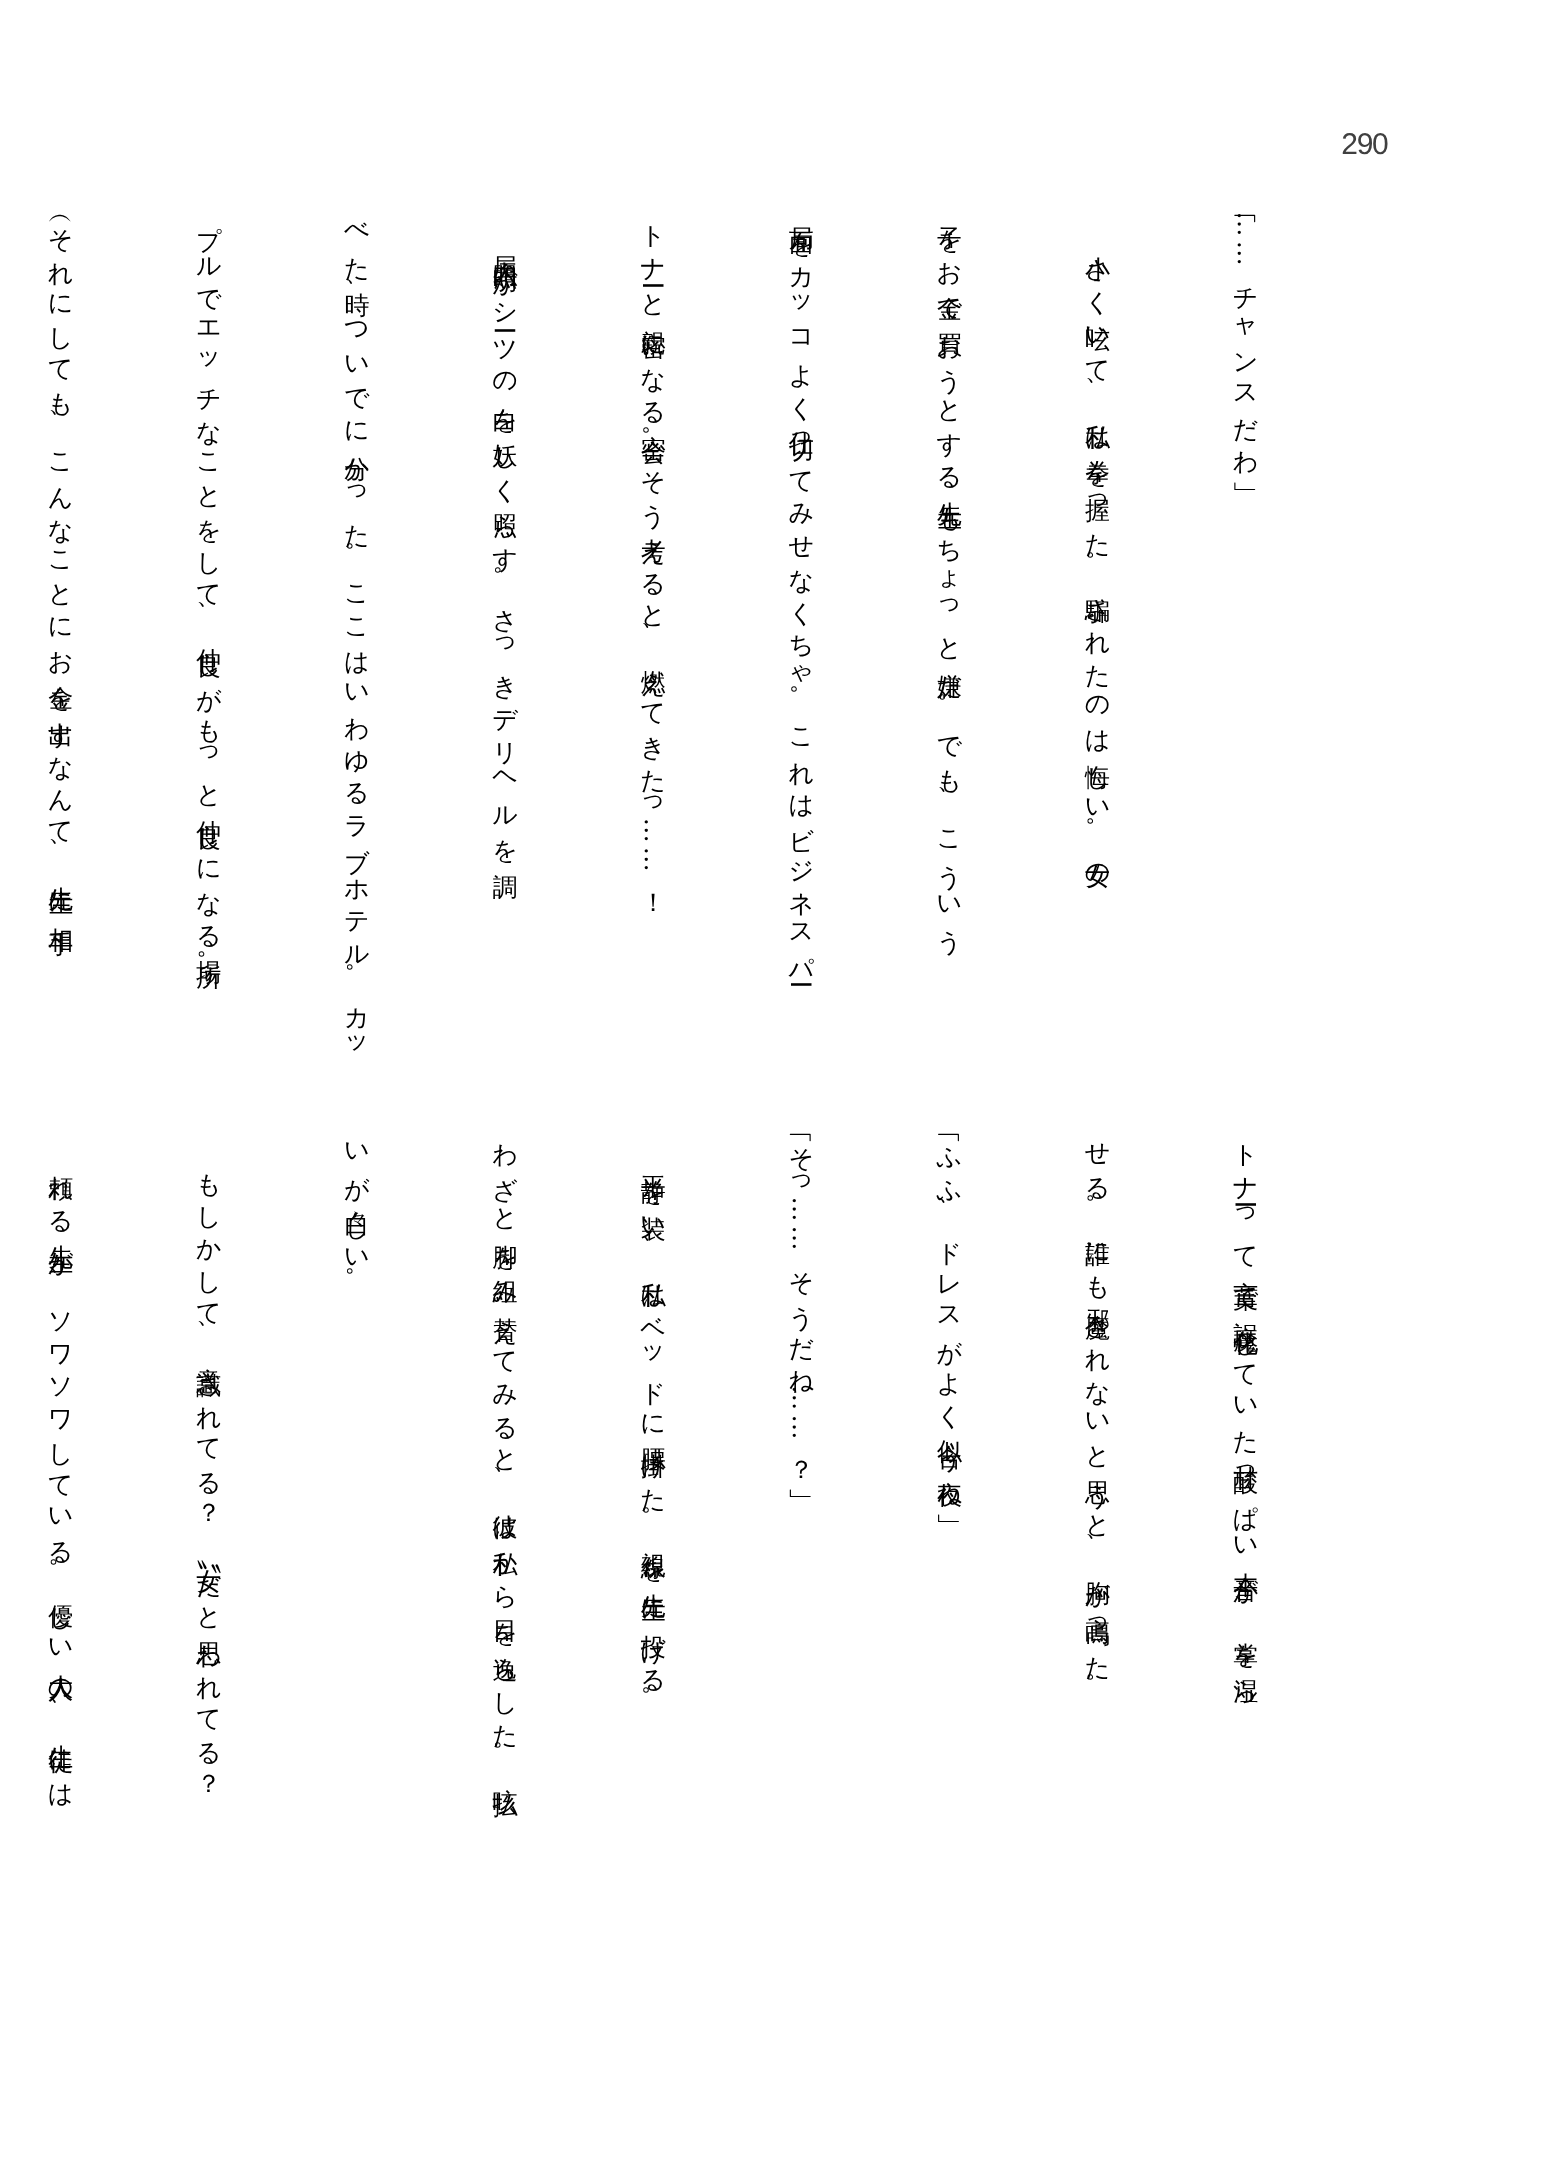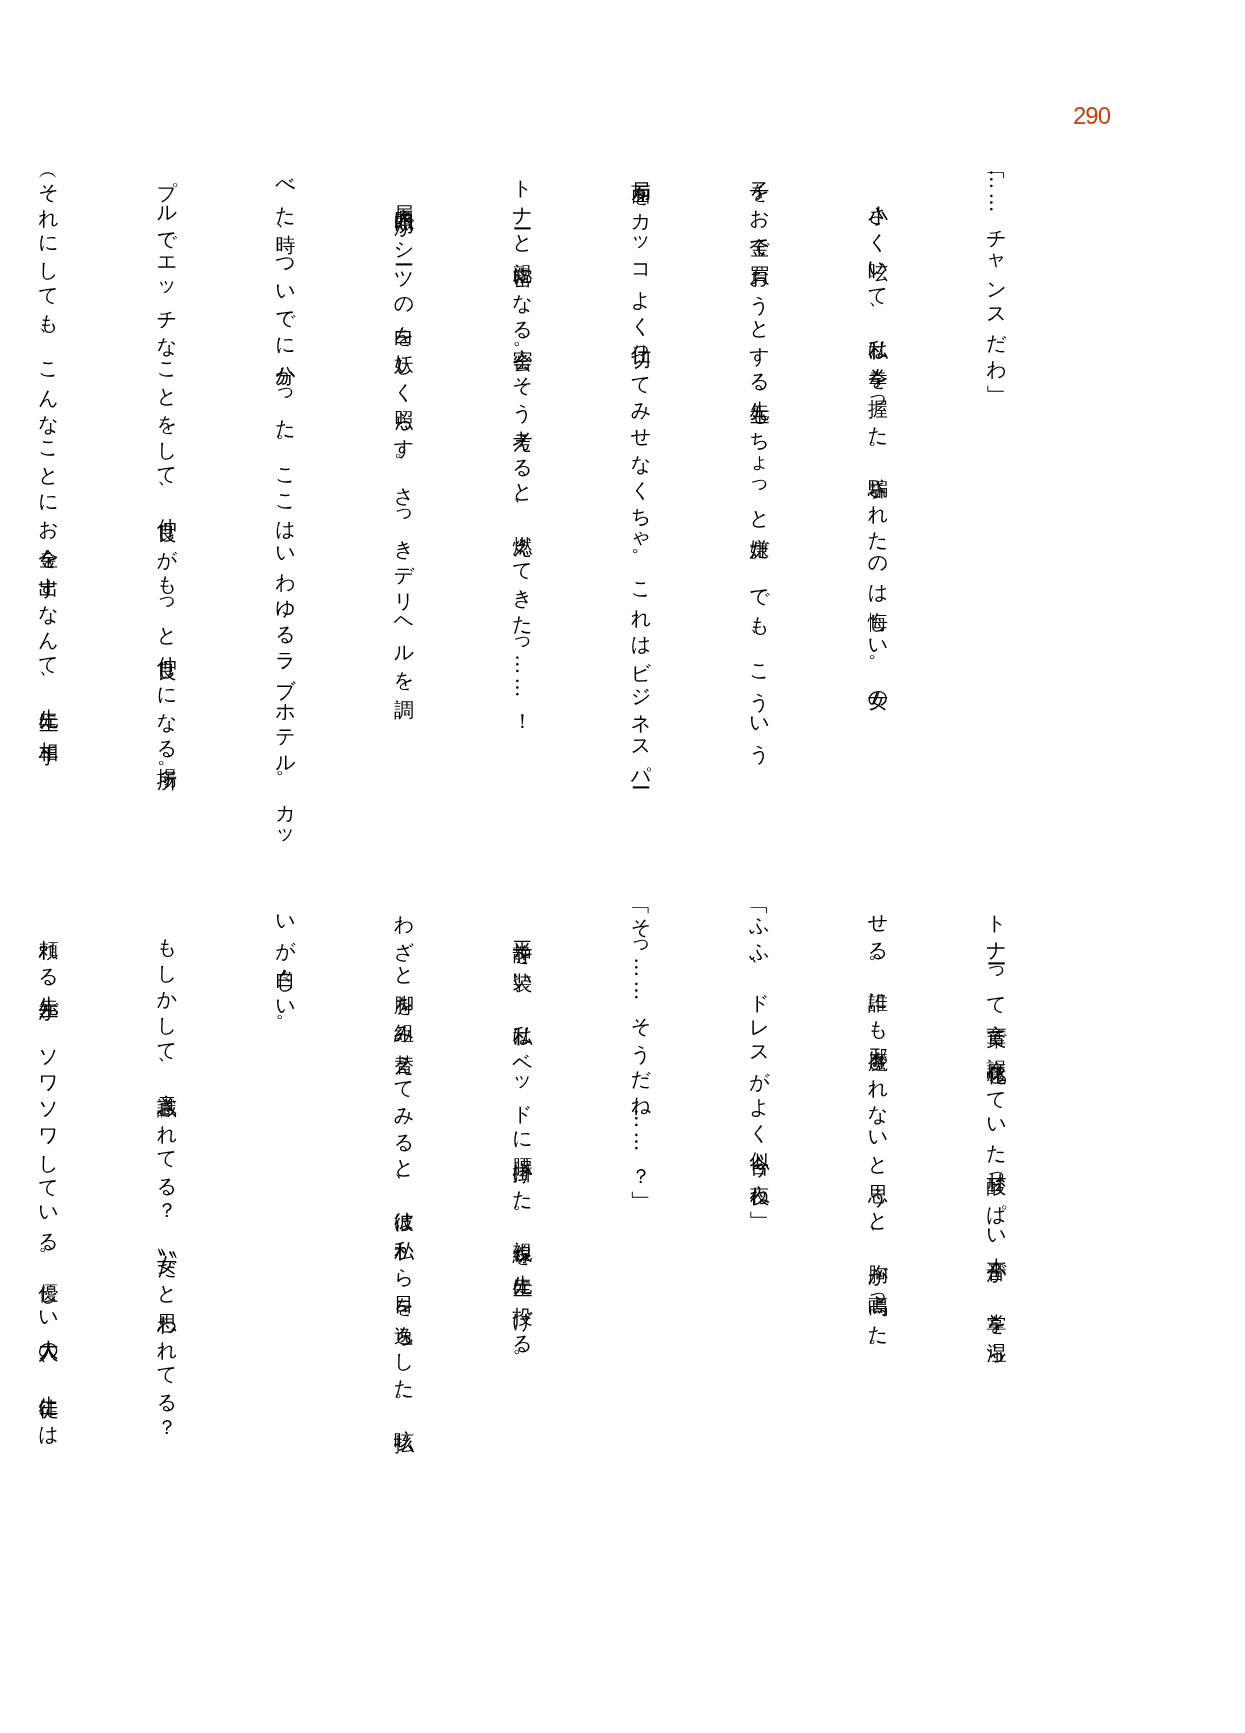--- a/index.html
+++ b/index.html
@@ -18,21 +18,21 @@
       position: absolute;
       top: 104px;
       left: 1050px;
       width: 60px;
       text-align: right;
       font-family: "Liberation Sans", sans-serif;
       font-size: 24px;
       line-height: 24px;
       letter-spacing: -1px;
       font-weight: normal;
-      color: #c2410c;
+      color: #404040;
     }
     .tier {
       position: absolute;
       left: 226px;
       width: 869px;
       height: 690px;
       writing-mode: vertical-rl;
       -webkit-writing-mode: vertical-rl;
       text-orientation: mixed;
       font-family: "DejaVu Serif", serif;

